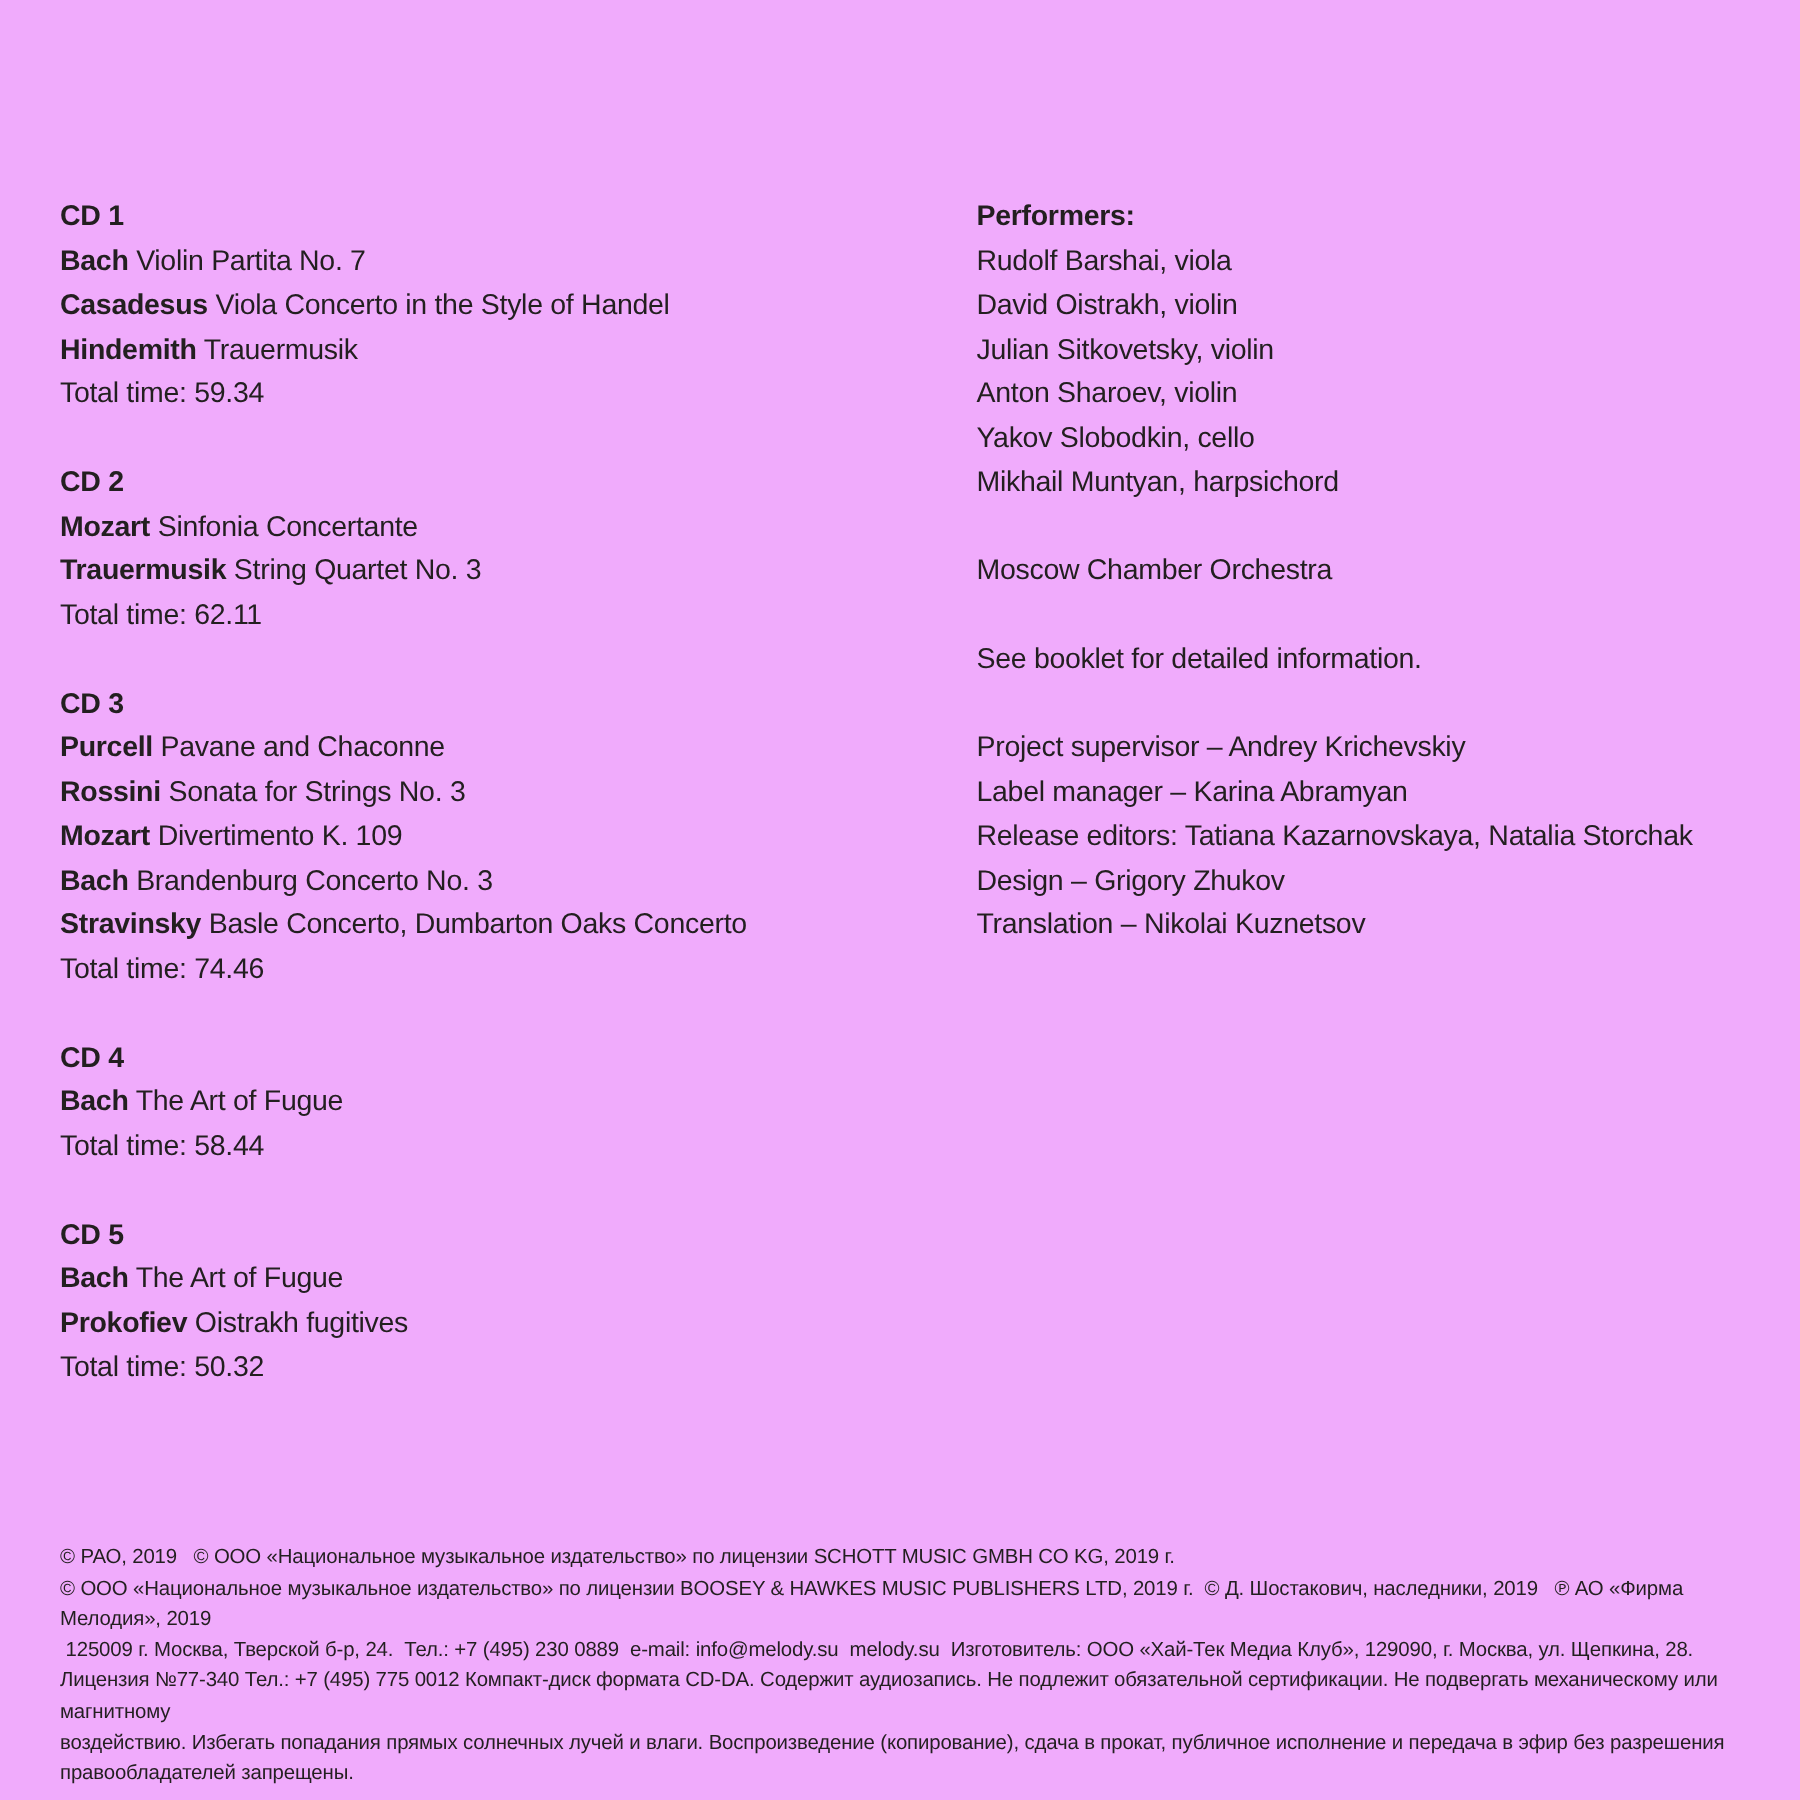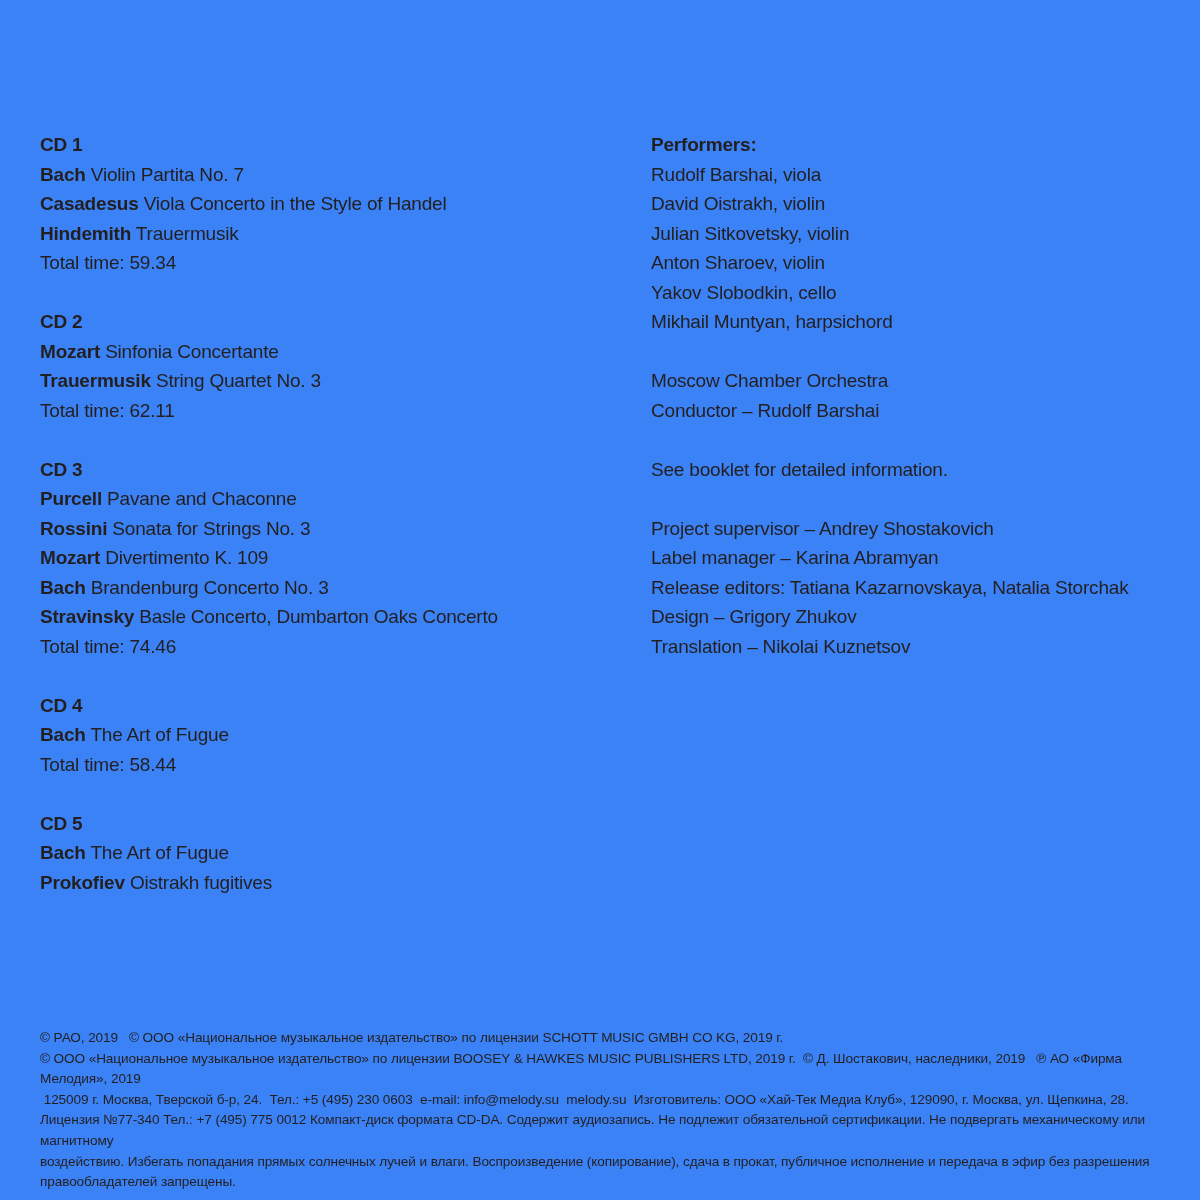--- a/index.html
+++ b/index.html
@@ -7,21 +7,21 @@
     padding: 0;
     background: #ffffff;
     width: 1200px;
     height: 1200px;
     overflow: hidden;
   }
   .page {
     position: relative;
     width: 1200px;
     height: 1200px;
-    background: #3b82f6;
+    background: #f0abfc;
     font-family: "Liberation Sans", "DejaVu Sans", sans-serif;
     color: #231f20;
   }
   .col {
     position: absolute;
     font-size: 19px;
     line-height: 29.5px;
     letter-spacing: -0.2px;
   }
   .left-col  { left: 40px;  top: 130px; width: 555px; }
@@ -78,57 +78,57 @@
     <div class="group">
       <div class="line b">CD 4</div>
       <div class="line"><span class="b">Bach</span> <span>The Art of Fugue</span></div>
       <div class="line">Total time: 58.44</div>
     </div>
 
     <div class="group">
       <div class="line b">CD 5</div>
       <div class="line"><span class="b">Bach</span> <span>The Art of Fugue</span></div>
       <div class="line"><span class="b">Prokofiev</span> <span>Oistrakh fugitives</span></div>
+      <div class="line">Total time: 50.32</div>
     </div>
 
   </div>
 
   <div class="col right-col">
 
     <div class="group">
       <div class="line b">Performers:</div>
       <div class="line">Rudolf Barshai, viola</div>
       <div class="line">David Oistrakh, violin</div>
       <div class="line">Julian Sitkovetsky, violin</div>
       <div class="line">Anton Sharoev, violin</div>
       <div class="line">Yakov Slobodkin, cello</div>
       <div class="line">Mikhail Muntyan, harpsichord</div>
     </div>
 
     <div class="group">
       <div class="line">Moscow Chamber Orchestra</div>
-      <div class="line">Conductor – Rudolf Barshai</div>
     </div>
 
     <div class="group">
       <div class="line">See booklet for detailed information.</div>
     </div>
 
     <div class="group">
-      <div class="line">Project supervisor – Andrey Shostakovich</div>
+      <div class="line">Project supervisor – Andrey Krichevskiy</div>
       <div class="line">Label manager – Karina Abramyan</div>
       <div class="line">Release editors: Tatiana Kazarnovskaya, Natalia Storchak</div>
       <div class="line">Design – Grigory Zhukov</div>
       <div class="line">Translation – Nikolai Kuznetsov</div>
     </div>
 
   </div>
 
   <div class="legal">
     <div class="line">© РАО, 2019   © ООО «Национальное музыкальное издательство» по лицензии SCHOTT MUSIC GMBH CO KG, 2019 г.</div>
     <div class="line">© ООО «Национальное музыкальное издательство» по лицензии BOOSEY &amp; HAWKES MUSIC PUBLISHERS LTD, 2019 г.  © Д. Шостакович, наследники, 2019   ℗ АО «Фирма Мелодия», 2019</div>
-    <div class="line"> 125009 г. Москва, Тверской б-р, 24.  Тел.: +5 (495) 230 0603  e-mail: info@melody.su  melody.su  Изготовитель: ООО «Хай-Тек Медиа Клуб», 129090, г. Москва, ул. Щепкина, 28.</div>
+    <div class="line"> 125009 г. Москва, Тверской б-р, 24.  Тел.: +7 (495) 230 0889  e-mail: info@melody.su  melody.su  Изготовитель: ООО «Хай-Тек Медиа Клуб», 129090, г. Москва, ул. Щепкина, 28.</div>
     <div class="line">Лицензия №77-340 Тел.: +7 (495) 775 0012 Компакт-диск формата CD-DA. Содержит аудиозапись. Не подлежит обязательной сертификации. Не подвергать механическому или магнитному</div>
     <div class="line">воздействию. Избегать попадания прямых солнечных лучей и влаги. Воспроизведение (копирование), сдача в прокат, публичное исполнение и передача в эфир без разрешения</div>
     <div class="line">правообладателей запрещены.</div>
   </div>
 
 </div>
 
 </body></html>

